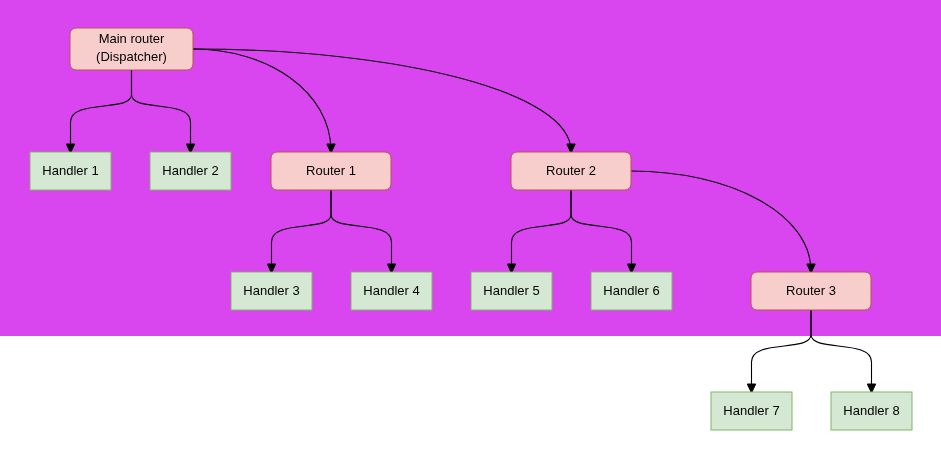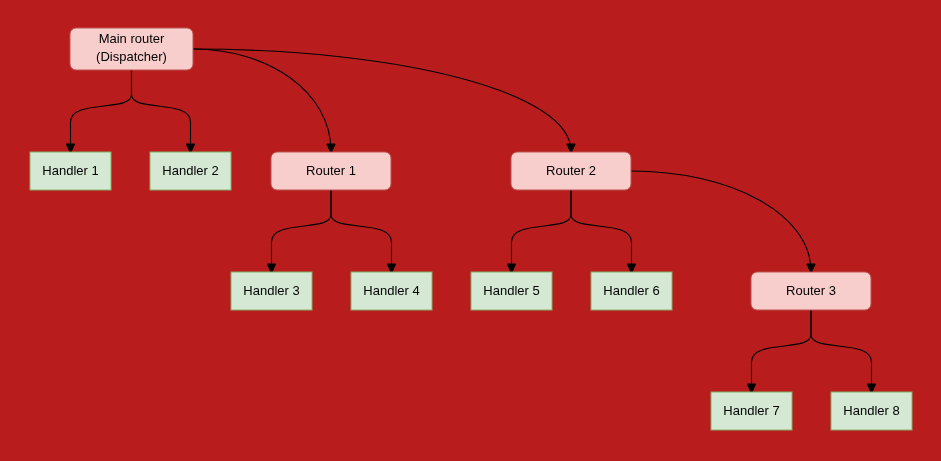--- a/index.html
+++ b/index.html
@@ -9,22 +9,22 @@
   }
   body {
     width: 941px;
     height: 461px;
     font-family: "Liberation Sans", sans-serif;
     overflow: hidden;
   }
   #diagram-canvas {
     position: relative;
     width: 941px;
-    height: 461px;
-    background: #b91c1c;
+    height: 336px;
+    background: #d946ef;
   }
   svg.diagram-svg {
     position: absolute;
     top: 0;
     left: 0;
     width: 941px;
     height: 461px;
     display: block;
   }
   .node-label {

